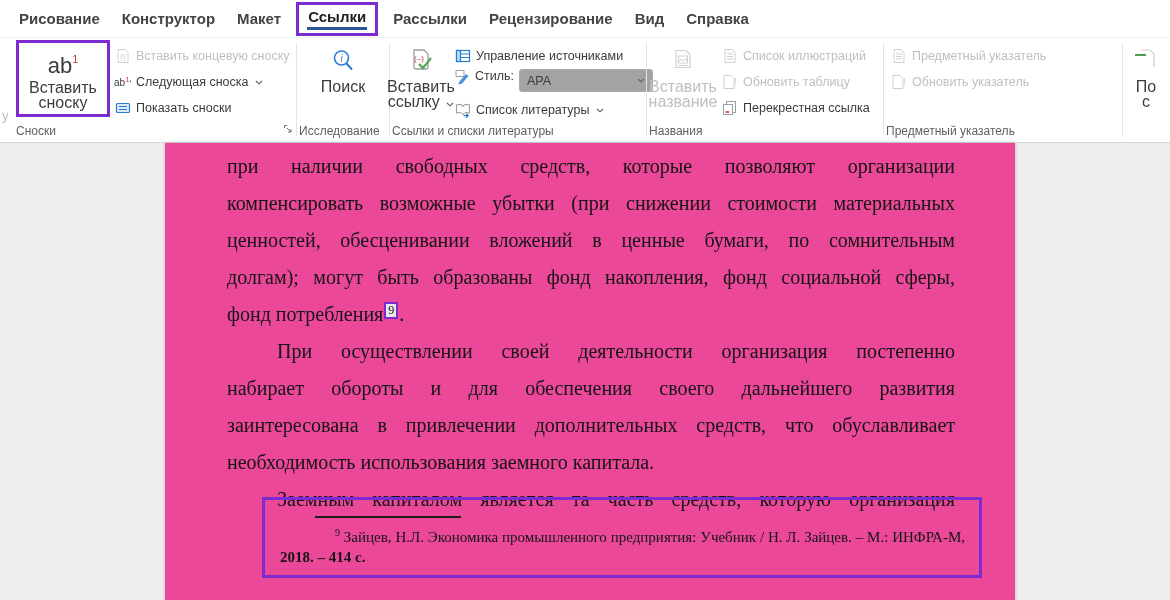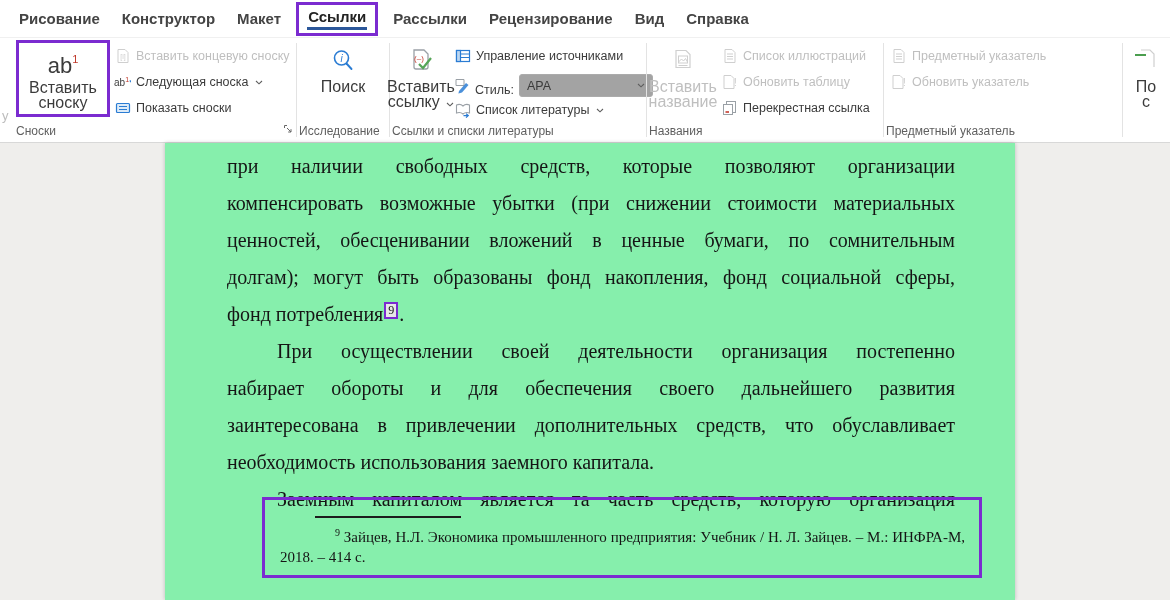--- a/index.html
+++ b/index.html
@@ -46,44 +46,44 @@
   .nf-ab{font-size:10px;color:#3b3b3b;}
   .nf-ab sup{color:#c0392b;font-size:7px;}
 
   .smallcol{display:flex;flex-direction:column;padding-top:3px;}
   .smallbtn{height:26px;display:flex;align-items:center;gap:5px;font-size:12.5px;color:var(--txt);
             padding:0 4px;white-space:nowrap;cursor:pointer;}
   .smallbtn .ic{width:17px;display:flex;justify-content:center;align-items:center;flex:none;}
   .smallbtn.disabled{color:var(--dis);cursor:default;}
   .chev{color:#5f5f5f;margin-left:2px;flex:none;}
 
-  .stylerow{height:28px;display:flex;align-items:flex-end;gap:5px;font-size:12.5px;color:var(--txt);padding:0 4px;}
+  .stylerow{height:28px;display:flex;align-items:flex-start;gap:5px;font-size:12.5px;color:var(--txt);padding:0 4px;}
   .stylesel{width:134px;height:23px;border:1px solid #ababab;border-radius:3px;background:#a3a3a3;
             display:flex;align-items:center;justify-content:space-between;padding:0 7px;cursor:pointer;}
 
   .clipwrap{width:46px;overflow:hidden;display:flex;}
 
   
   .docarea{height:457px;background:#efeeec;position:relative;}
-  .page{position:absolute;left:165px;top:0;width:850px;height:100%;background:#86efac;
+  .page{position:absolute;left:165px;top:0;width:850px;height:100%;background:#ec4899;
         box-shadow:0 0 4px rgba(0,0,0,.22);}
   .bodytext{position:absolute;top:5px;left:62px;width:728px;
             font-family:"Liberation Serif","DejaVu Serif",serif;font-size:20px;color:#151515;}
   .dline{line-height:37px;text-align:justify;text-align-last:justify;}
   .dline.indent{text-indent:50px;}
   .dline.noj{text-align-last:left;}
   .fnref{display:inline-block;font-size:12px;line-height:13px;vertical-align:7px;
          border:2px solid var(--purple);background:#e8e8e8;padding:0 2px;margin:0 1px;cursor:pointer;}
 
   .fnbox{position:absolute;left:97px;top:354px;width:720px;height:81px;border:3px solid var(--purple);
          font-family:"Liberation Serif","DejaVu Serif",serif;color:#151515;}
   .fnsep{margin:16px 0 5px 50px;width:146px;border-top:2px solid #1c1c1c;}
   .fnl1{font-size:15px;line-height:20px;padding:0 14px 0 70px;text-align:justify;text-align-last:justify;}
   .fnl1 sup{font-size:10px;}
-  .fnl2{font-size:15px;line-height:20px;padding-left:15px;}
+  .fnl2{font-size:15px;line-height:20px;padding-left:15px;font-weight:bold;}
 </style>
 </head>
 <body>
 
 <div class="tabbar">
   <div class="tab">Рисование</div>
   <div class="tab">Конструктор</div>
   <div class="tab">Макет</div>
   <div class="tab selected">Ссылки</div>
   <div class="tab">Рассылки</div>

